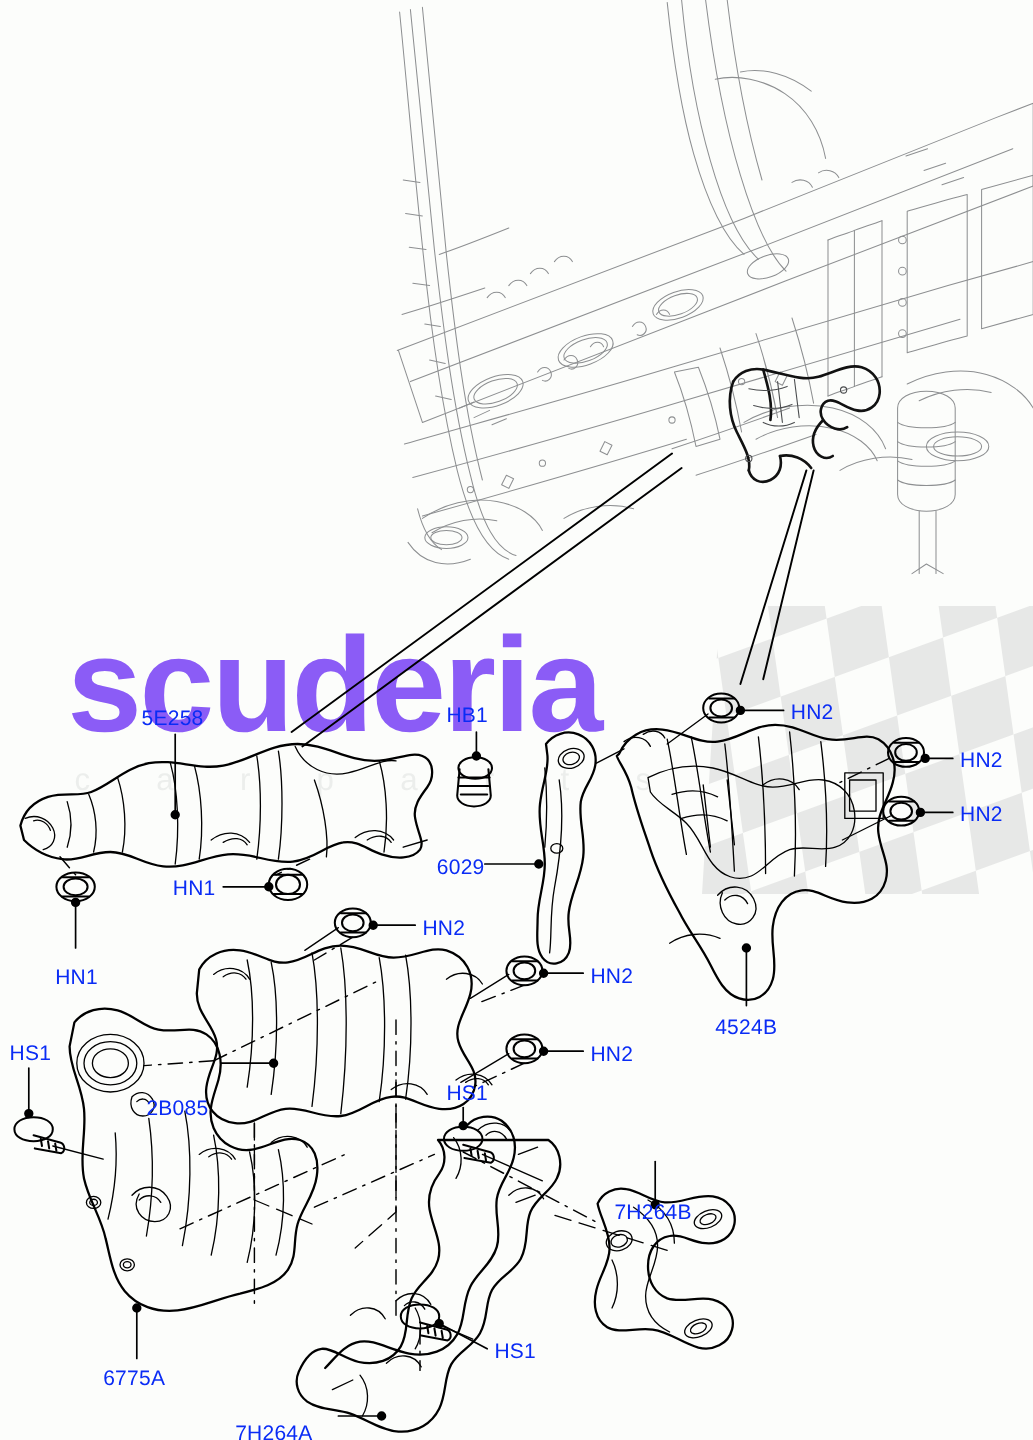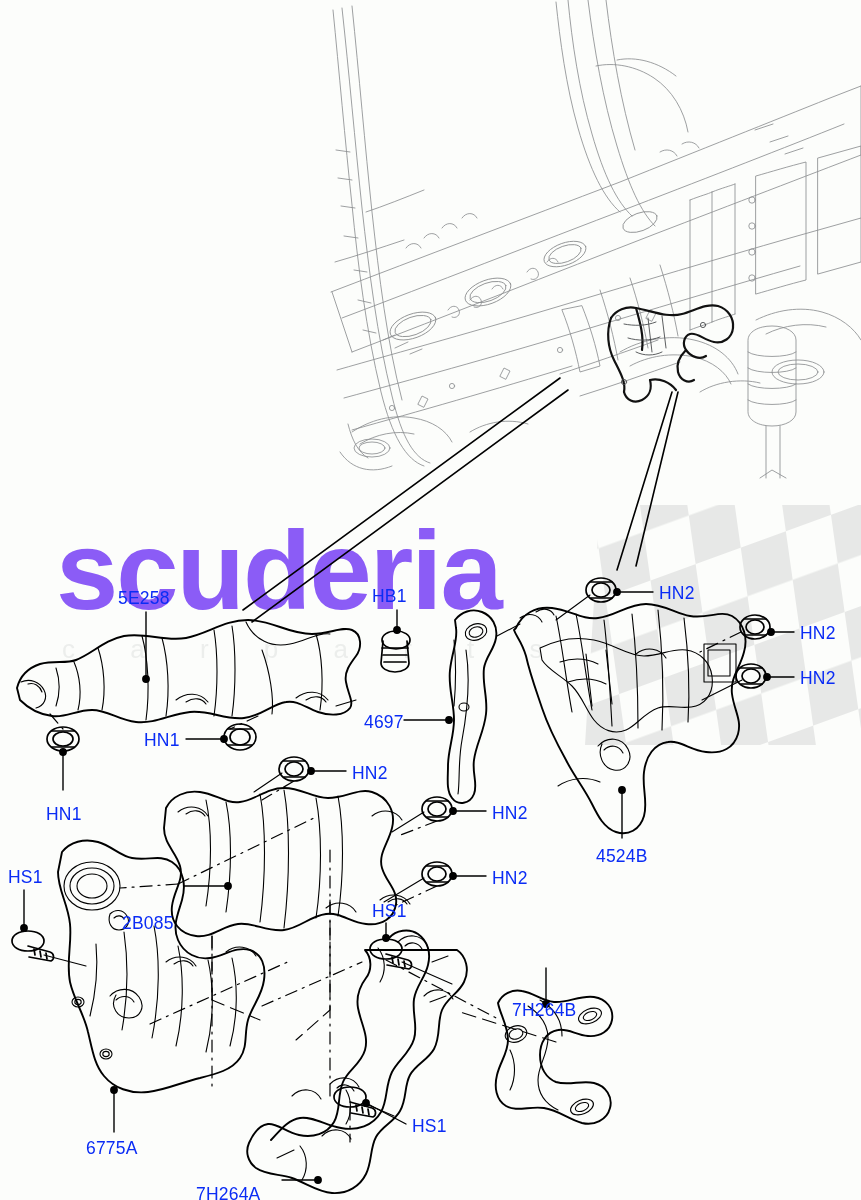--- a/index.html
+++ b/index.html
@@ -604,21 +604,21 @@
       <line x1="336" y1="706" x2="356" y2="700"></line>
     </g>
   </svg>
 
   <div class="lbl" style="left:118px; top:590px;">5E258</div>
   <div class="lbl" style="left:372px; top:588px;">HB1</div>
   <div class="lbl" style="left:659px; top:585px;">HN2</div>
   <div class="lbl" style="left:800px; top:625px;">HN2</div>
   <div class="lbl" style="left:800px; top:670px;">HN2</div>
   <div class="lbl" style="left:144px; top:732px;">HN1</div>
-  <div class="lbl" style="left:364px; top:714px;">4697</div>
+  <div class="lbl" style="left:364px; top:714px;">6029</div>
   <div class="lbl" style="left:46px;  top:806px;">HN1</div>
   <div class="lbl" style="left:352px; top:765px;">HN2</div>
   <div class="lbl" style="left:492px; top:805px;">HN2</div>
   <div class="lbl" style="left:492px; top:870px;">HN2</div>
   <div class="lbl" style="left:596px; top:848px;">4524B</div>
   <div class="lbl" style="left:8px;   top:869px;">HS1</div>
   <div class="lbl" style="left:122px; top:879px;margin-top:36px;">2B085</div>
   <div class="lbl" style="left:372px; top:903px;">HS1</div>
   <div class="lbl" style="left:512px; top:1002px;">7H264B</div>
   <div class="lbl" style="left:412px; top:1118px;">HS1</div>

